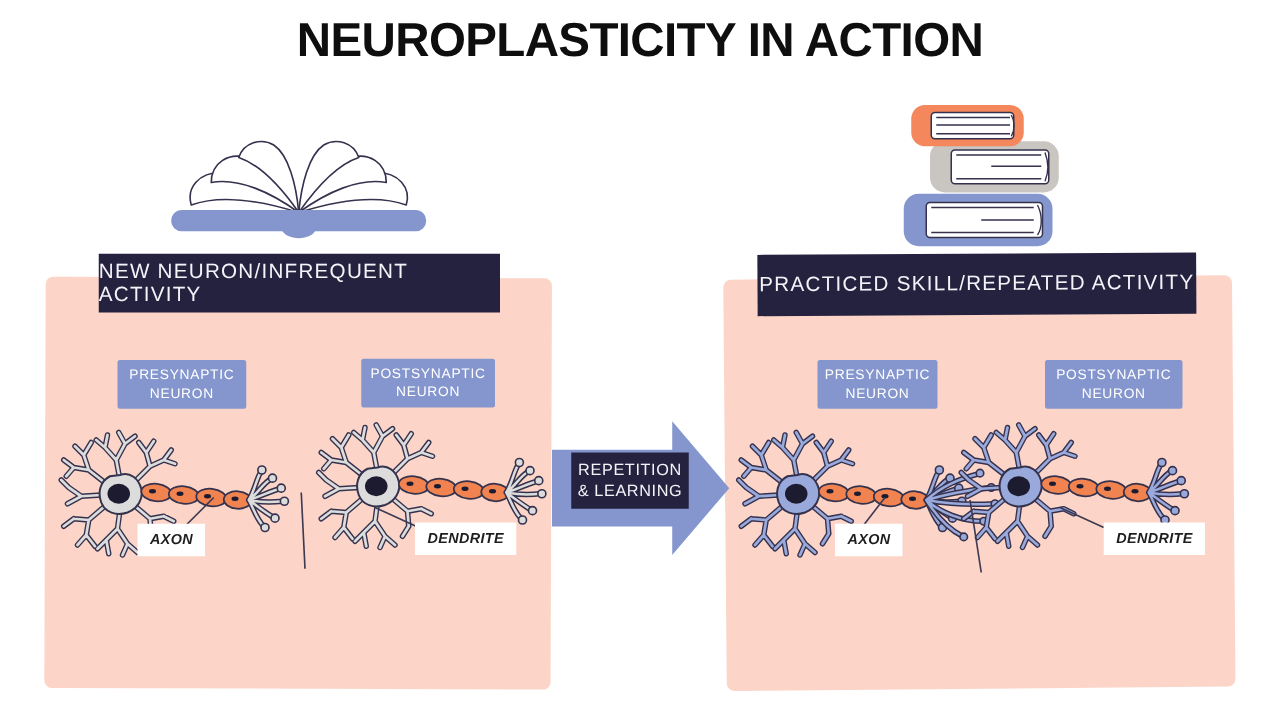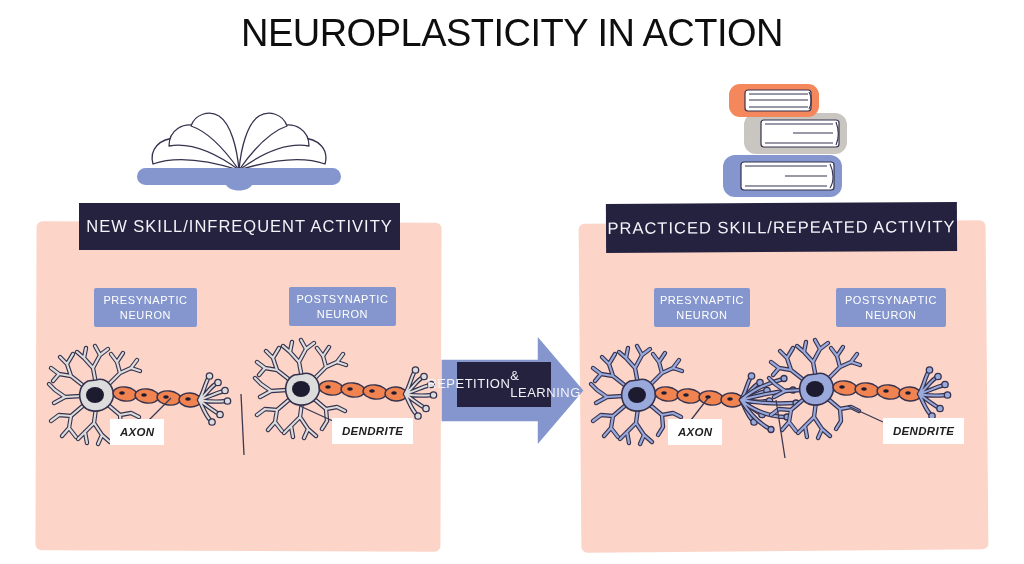--- a/index.html
+++ b/index.html
@@ -1,20 +1,20 @@
 <!DOCTYPE html>
 <html style="--navy: #252240; --ink: #35324e; --periwinkle: #8496cd; --pink: #fcd5c8; --orange: #f08350; --book-orange: #f4875b; --book-gray: #c9c5c1; --neuron-gray: #dcdcdc; --neuron-blue: #9aa9dc;"><head>
 <meta charset="utf-8">
 <style>
   html,body{margin:0;padding:0;background:#ffffff;}
   .stage{position:relative;width:1024px;height:564px;margin:0 auto;background:#fff;
          font-family:"Liberation Sans",sans-serif;overflow:hidden;}
 
   .title{position:absolute;left:0;top:12px;width:1024px;text-align:center;
-         font-size:38px;font-weight:400;letter-spacing:-0.5px;color:#0e0e0e;}
+         font-size:38px;font-weight:700;letter-spacing:-0.5px;color:#0e0e0e;}
 
   .panel{position:absolute;background:var(--pink,#fcd5c8);border-radius:6px;}
   .panel.left{left:36px;top:222px;width:405px;height:329px;transform:rotate(0.2deg);}
   .panel.right{left:580px;top:222px;width:407px;height:329px;transform:rotate(-0.5deg);}
 
   .hdr{position:absolute;background:var(--navy,#252240);color:#f4f3f8;
        display:flex;align-items:center;justify-content:center;
        font-size:16.5px;letter-spacing:1px;font-weight:500;}
   .hdr.left{left:79px;top:203px;width:321px;height:47px;}
   .hdr.right{left:606px;top:203px;width:351px;height:49px;transform:rotate(-0.3deg);}
@@ -34,21 +34,21 @@
   .tfill{stroke:currentColor;stroke-width:2.0;fill:none;stroke-linecap:round;}
   .soma{fill:currentColor;stroke:var(--ink,#35324e);stroke-width:1.6;}
   .nuc{fill:#1d1b30;}
   .seg{fill:var(--orange,#f08350);stroke:var(--ink,#35324e);stroke-width:1.4;}
   .dot{fill:#1d1b30;}
   .bulbs circle{fill:currentColor;stroke:var(--ink,#35324e);stroke-width:1.3;}
   .connector{stroke:#3c3952;stroke-width:1.3;fill:none;}
 
   .arrow-svg{position:absolute;left:441px;top:333px;}
   .arrow-box{position:absolute;left:457px;top:362px;width:94px;height:45px;
-             background:var(--navy,#252240);color:#f4f3f8;display:flex;flex-direction:row;
+             background:var(--navy,#252240);color:#f4f3f8;display:flex;flex-direction:column;
              align-items:center;justify-content:center;font-size:13px;letter-spacing:0.5px;
              line-height:1.3;font-weight:500;}
 
   .book-svg{position:absolute;}
   .pg{fill:#ffffff;stroke:var(--ink,#35324e);stroke-width:1.2;}
   .pgline{stroke:var(--ink,#35324e);stroke-width:1.1;fill:none;}
   .leaf{fill:#ffffff;stroke:var(--ink,#35324e);stroke-width:1.3;stroke-linejoin:round;}
 </style>
 </head>
 <body>
@@ -140,21 +140,21 @@
     <g>
       <rect x="8" y="73" width="119" height="42" rx="12" fill="var(--periwinkle,#8496cd)"></rect>
       <rect class="pg" x="26" y="80" width="93" height="28" rx="3"></rect>
       <path class="pgline" d="M30,84 H112 M70,94 H112 M30,104 H112 M115,82 C119,90 119,100 115,106"></path>
     </g>
   </svg>
 
   <div class="panel left"></div>
   <div class="panel right"></div>
 
-  <div class="hdr left">NEW SKILL/INFREQUENT ACTIVITY</div>
+  <div class="hdr left">NEW NEURON/INFREQUENT ACTIVITY</div>
   <div class="hdr right">PRACTICED SKILL/REPEATED ACTIVITY</div>
 
   <div class="ntag" style="left:94px;top:288px;width:103px;height:39px">PRESYNAPTIC NEURON</div>
   <div class="ntag" style="left:289px;top:287px;width:107px;height:39px">POSTSYNAPTIC NEURON</div>
   <div class="ntag" style="left:654px;top:288px;width:96px;height:39px">PRESYNAPTIC NEURON</div>
   <div class="ntag" style="left:836px;top:288px;width:110px;height:39px">POSTSYNAPTIC NEURON</div>
 
   <svg class="nsvg" style="left:36px;top:222px" width="405" height="330" viewBox="0 0 405 330">
     <use href="#neuron" transform="translate(12,118)" style="color:var(--neuron-gray,#dcdcdc)"></use>
     <use href="#neuron" transform="translate(218,112)" style="color:var(--neuron-gray,#dcdcdc)"></use>

